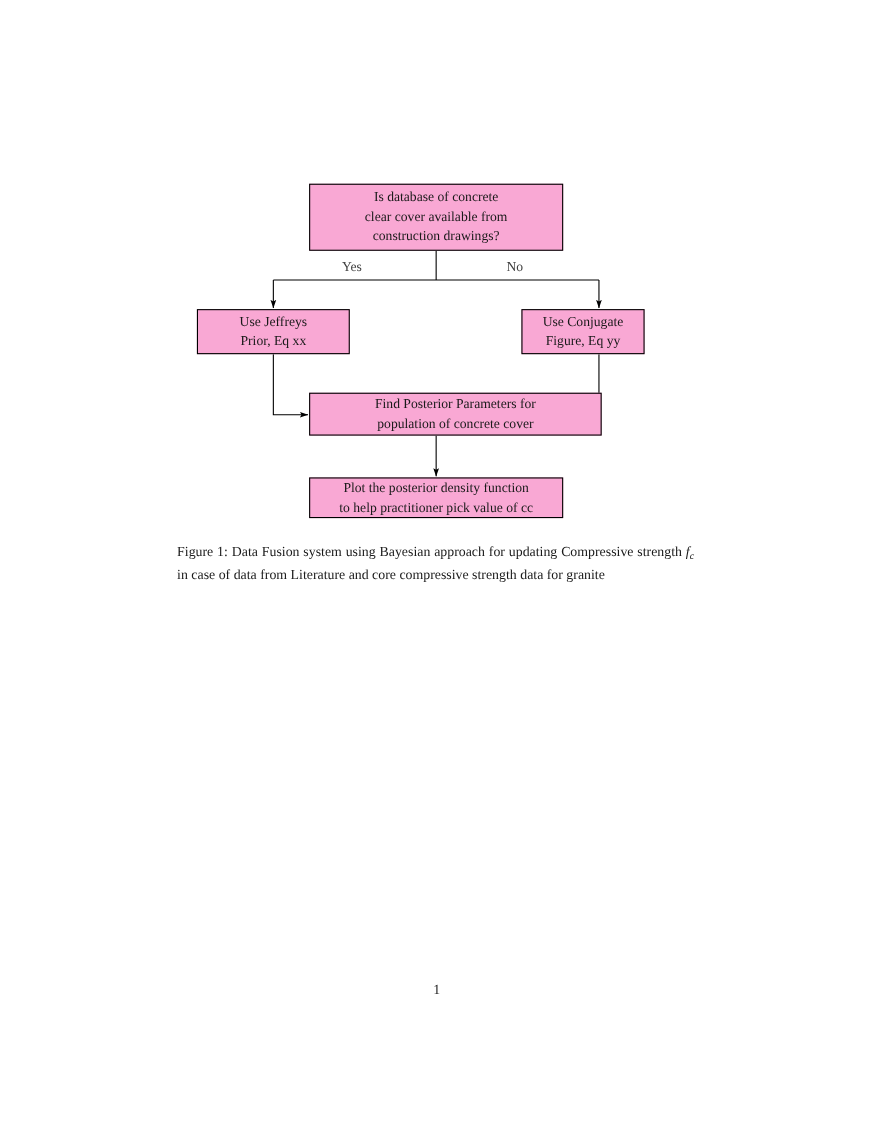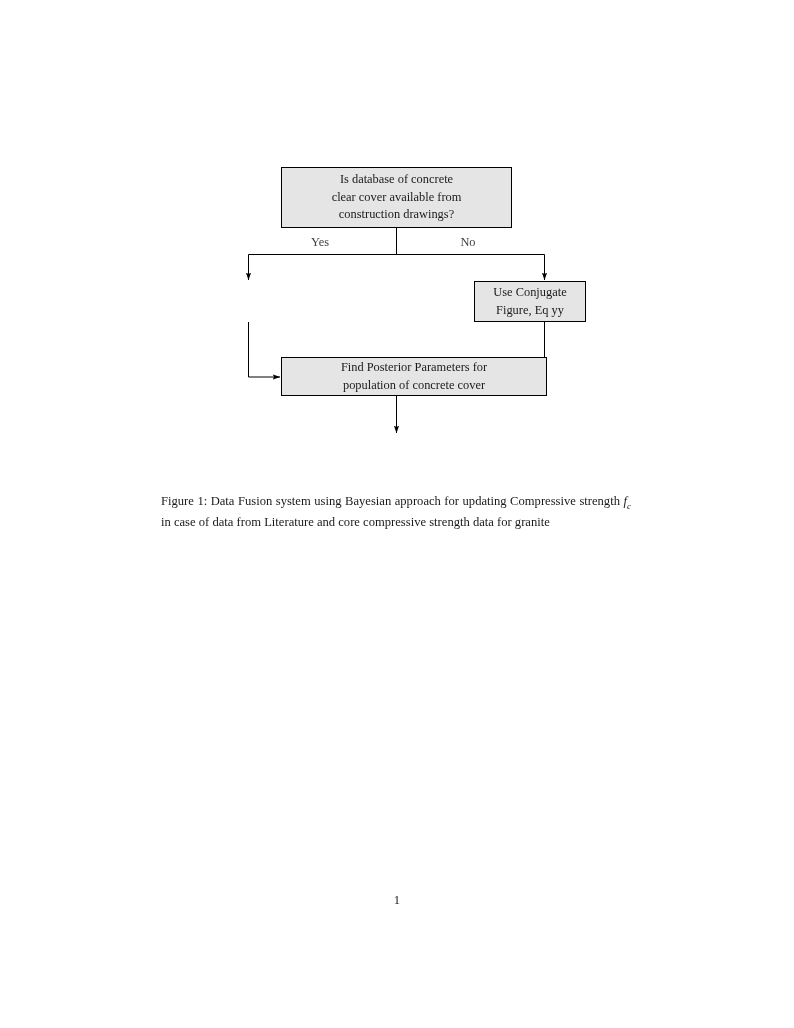--- a/index.html
+++ b/index.html
@@ -32,21 +32,21 @@
     position: absolute;
     left: 0;
     top: 0;
     overflow: visible;
   }
 
   .node {
     position: absolute;
     box-sizing: border-box;
     border: 1px solid #000000;
-    background: #e5e5e5;
+    background: #f9a8d4;
     display: flex;
     flex-direction: column;
     align-items: center;
     justify-content: center;
     font-size: 12.4px;
     line-height: 1.45;
     text-align: center;
     color: #1a1a1a;
   }
   .node span { display: block; white-space: nowrap; }
@@ -126,31 +126,39 @@
 
     <div class="node" id="node-decision">
       <span>Is database of concrete</span>
       <span>clear cover available from</span>
       <span>construction drawings?</span>
     </div>
 
     <div class="edge-label" id="label-yes">Yes</div>
     <div class="edge-label" id="label-no">No</div>
 
+    <div class="node" id="node-jeffreys">
+      <span>Use Jeffreys</span>
+      <span>Prior, Eq xx</span>
+    </div>
 
     <div class="node" id="node-conjugate">
       <span>Use Conjugate</span>
       <span>Figure, Eq yy</span>
     </div>
 
     <div class="node" id="node-posterior">
       <span>Find Posterior Parameters for</span>
       <span>population of concrete cover</span>
     </div>
 
+    <div class="node" id="node-plot">
+      <span>Plot the posterior density function</span>
+      <span>to help practitioner pick value of cc</span>
+    </div>
 
   </div>
 
   <div class="caption"><span>Figure 1:</span><span> Data Fusion system using Bayesian approach for updating Compressive strength </span><i><span>f</span><sub>c</sub></i><span> in case of data from Literature and core compressive strength data for granite</span></div>
 
   <div class="folio">1</div>
 
 </div>
 
 </body></html>

